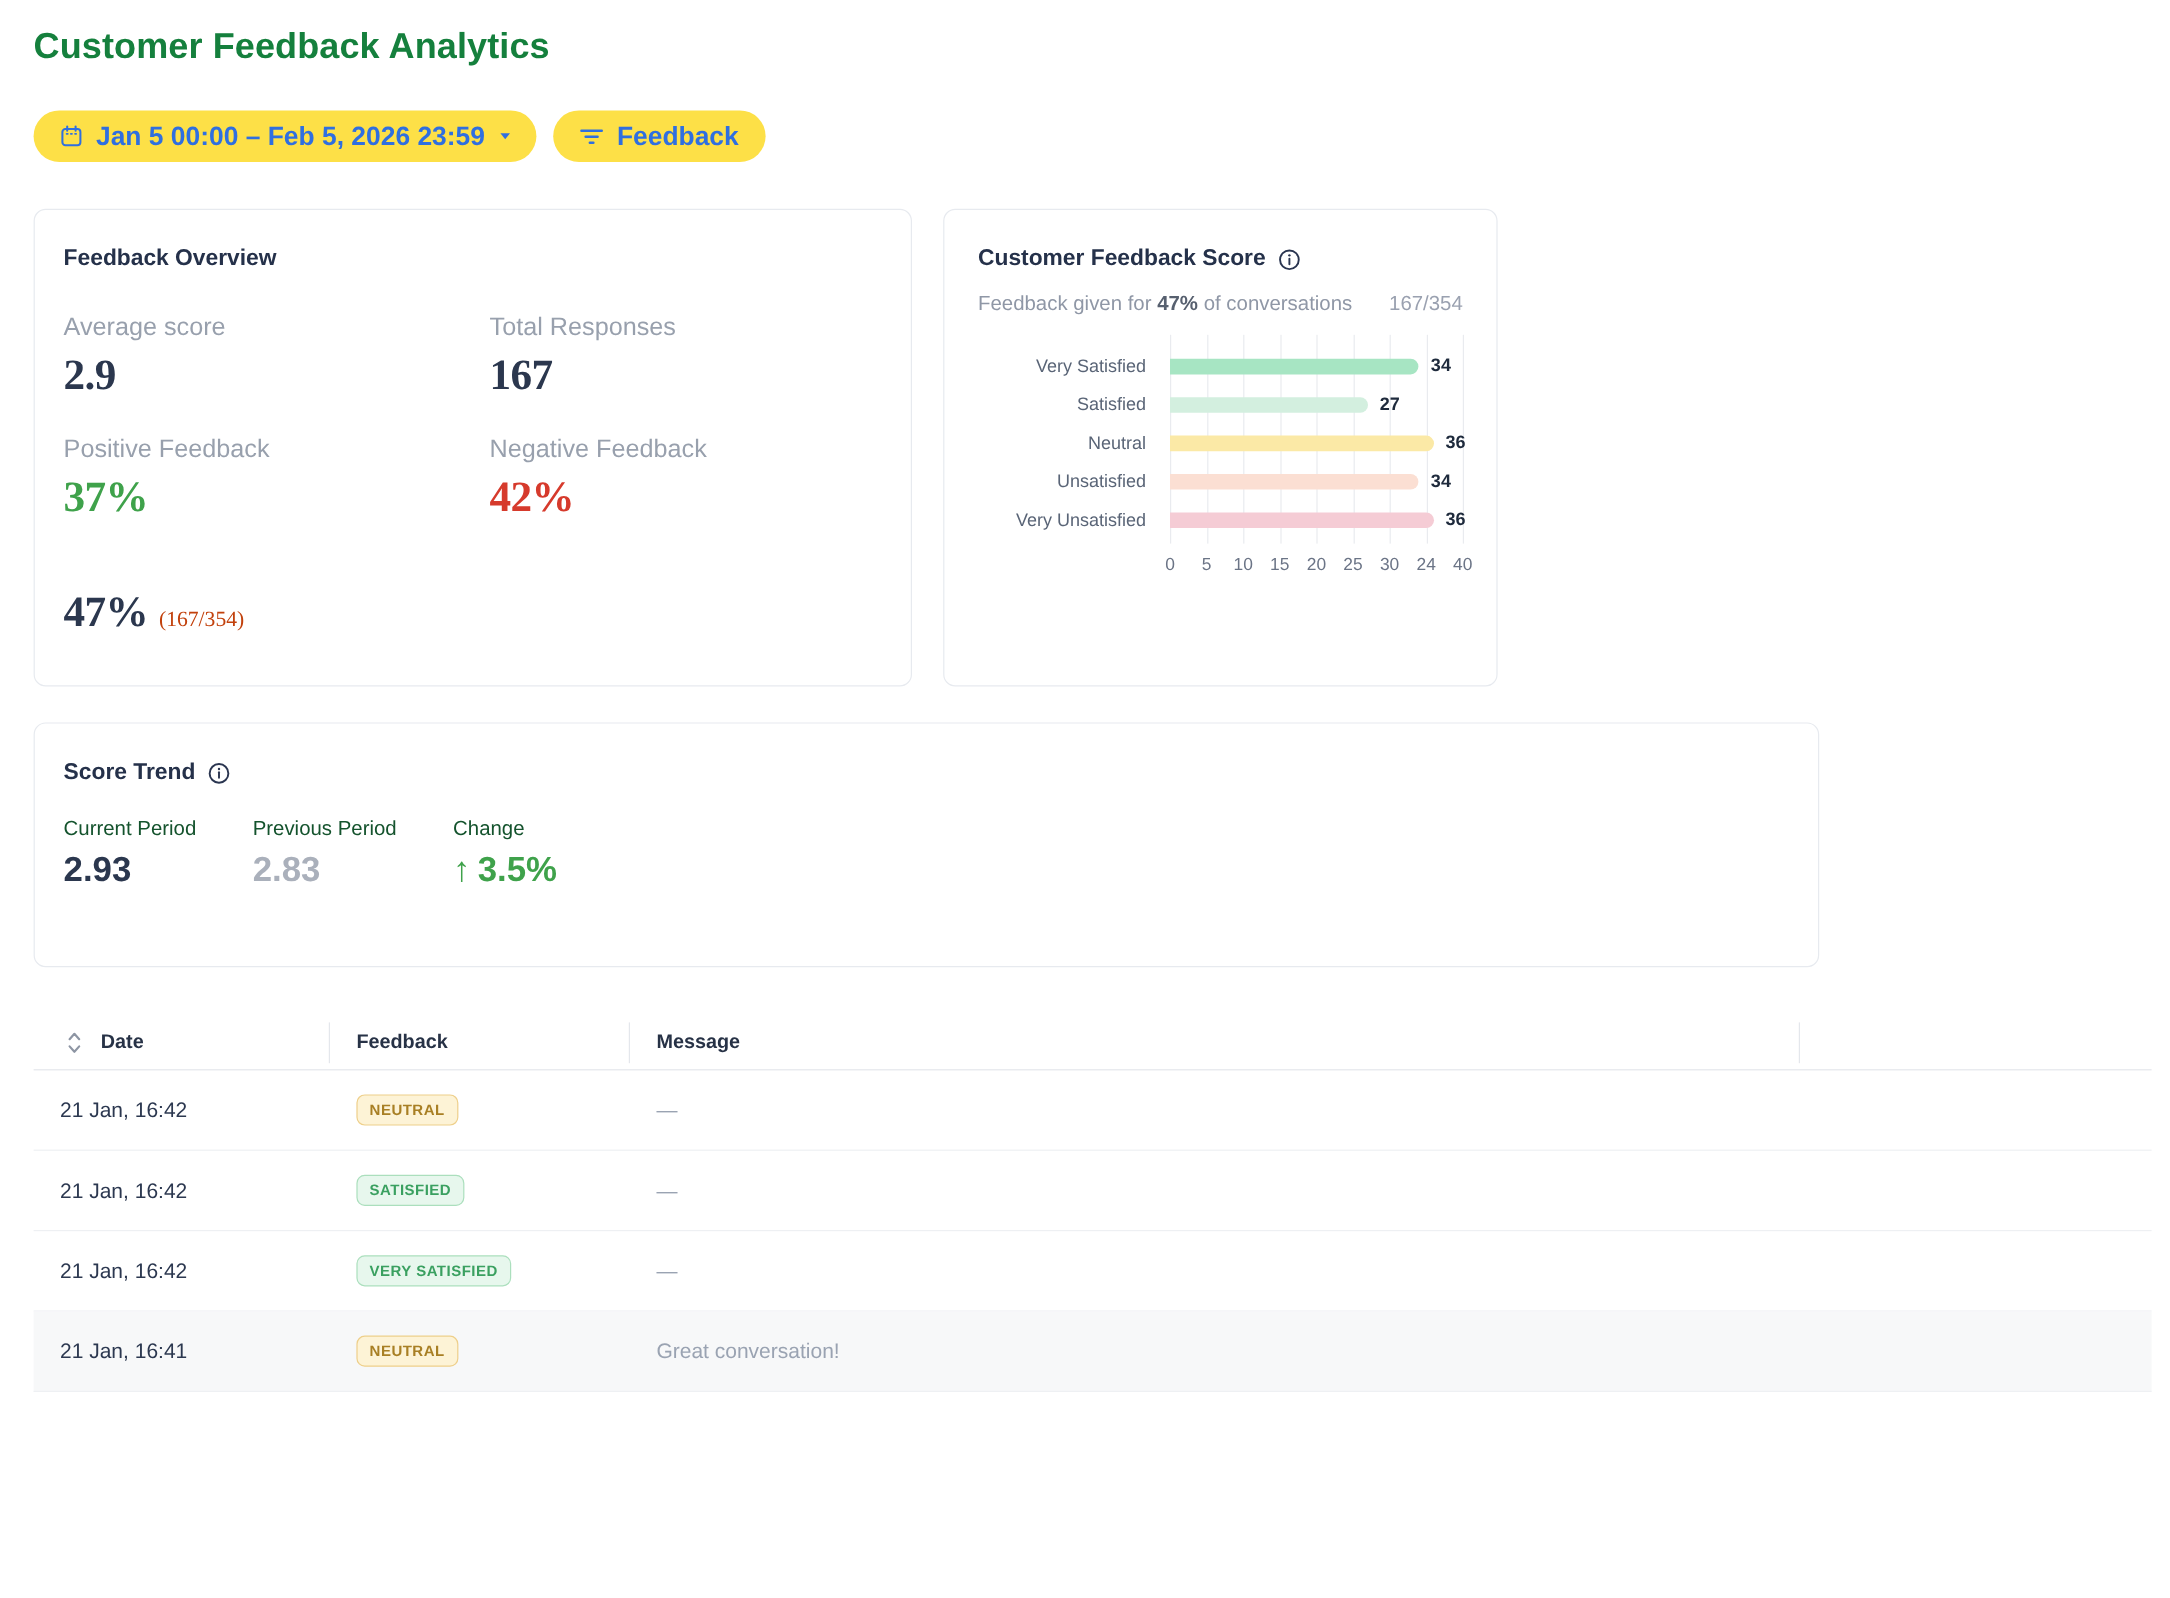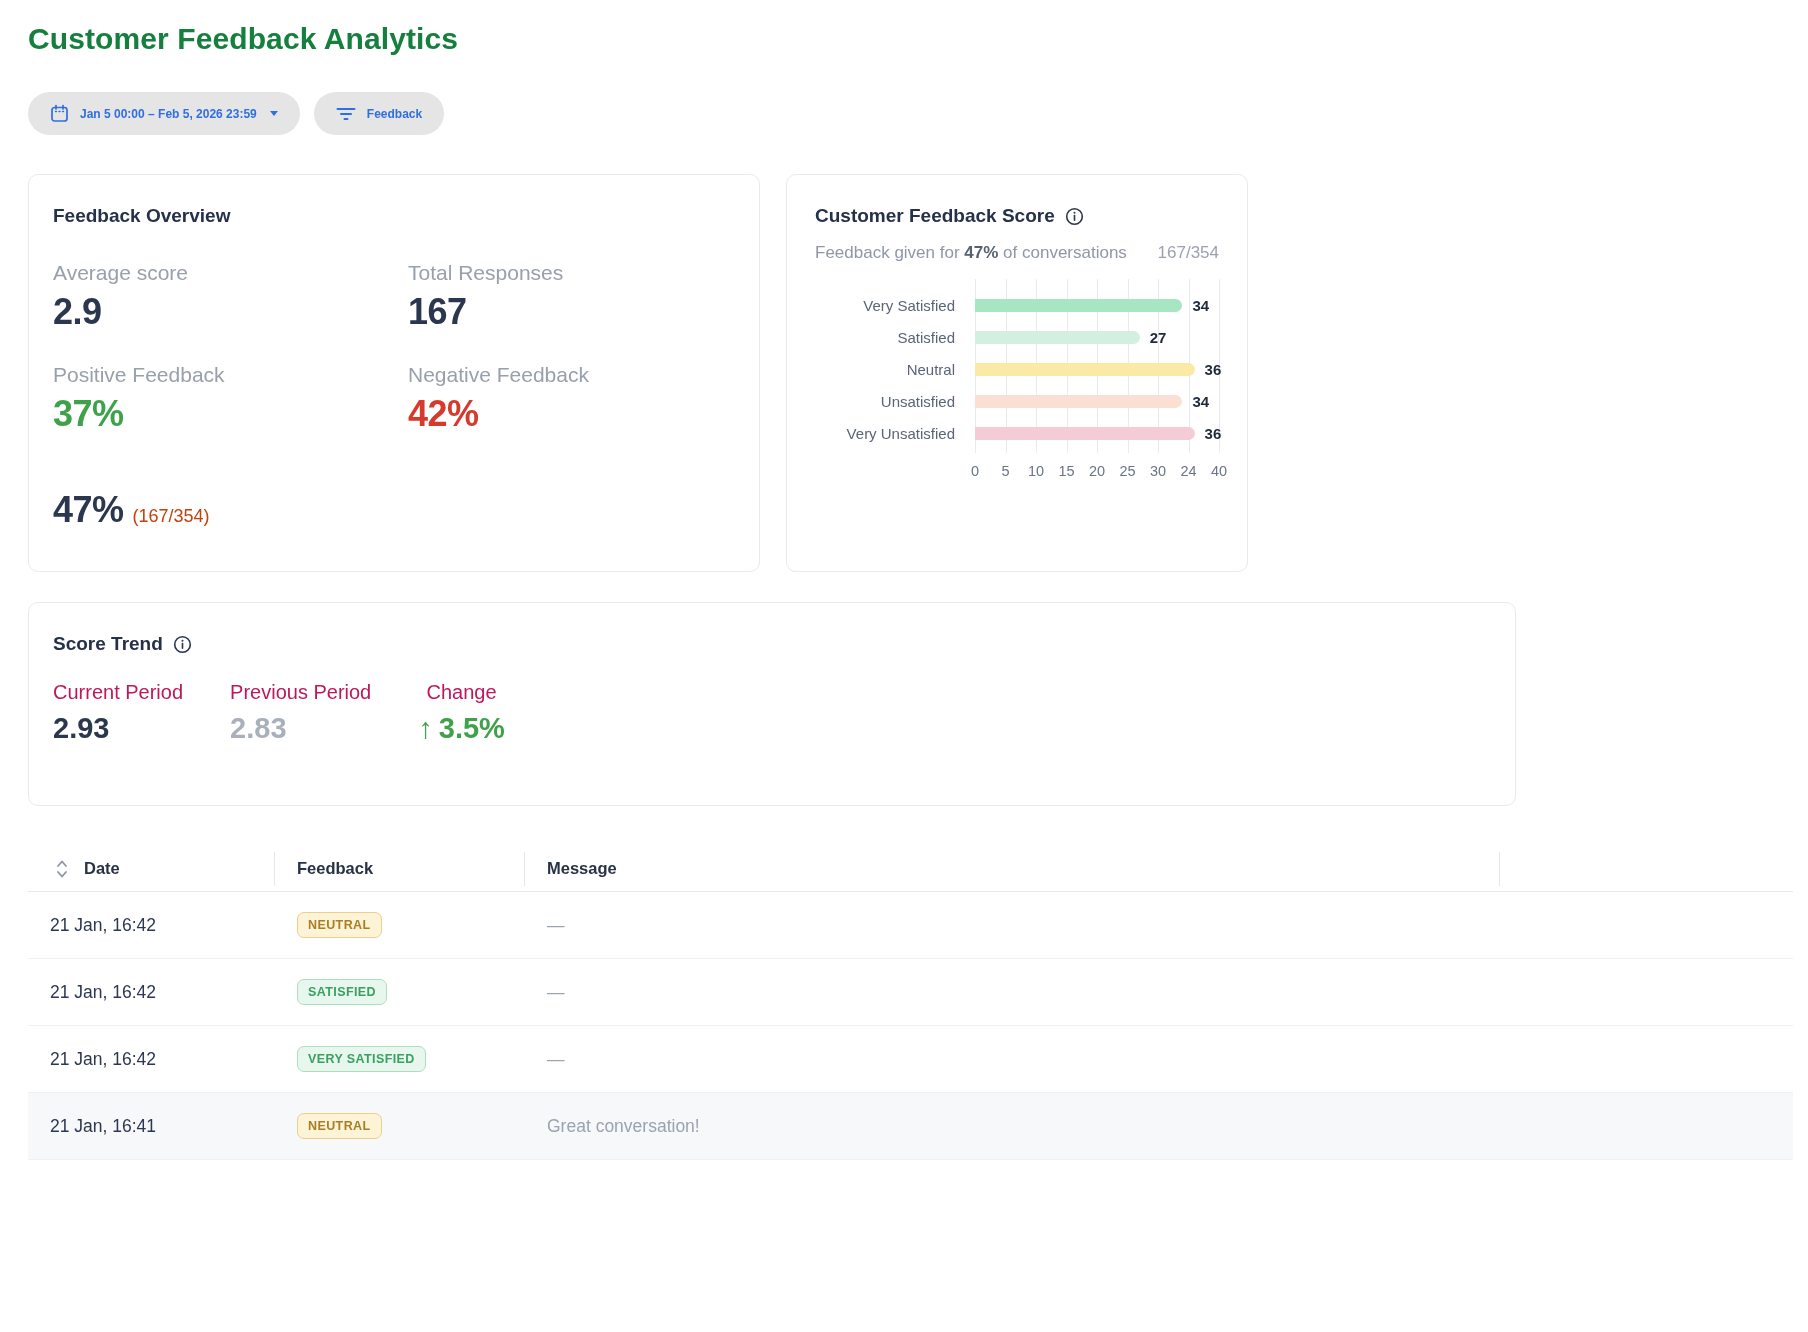--- a/index.html
+++ b/index.html
@@ -12,22 +12,22 @@
     position: relative;
   }
   .page { padding: 22px 28px 0 28px; }
 
   
   .page-title { font-size: 30px; font-weight: 700; color: #15803d; letter-spacing: .1px; }
 
   .toolbar { display: flex; gap: 14px; margin-top: 36px; }
   .pill {
     height: 43px; display: inline-flex; align-items: center; gap: 11px;
-    background: #e5e5e5; color: #2f6fe0; border: none; cursor: pointer;
-    border-radius: 22px; padding: 0 22px; font-size: 12px; font-weight: 600;
+    background: #fde047; color: #2f6fe0; border: none; cursor: pointer;
+    border-radius: 22px; padding: 0 22px; font-size: 22px; font-weight: 600;
     font-family: inherit;
     text-align: right;
   }
   .pill svg { display: block; }
   .caret {
     width: 0; height: 0; margin-left: 2px;
     border-left: 4.5px solid transparent; border-right: 4.5px solid transparent;
     border-top: 5.5px solid #2f6fe0;
   }
 
@@ -41,21 +41,21 @@
     display: flex; align-items: center; gap: 10px;
   }
   .info-icon { display: inline-flex; cursor: pointer; }
 
   .overview-card { flex: 0 0 732px; height: 398px; padding: 30px 24px 0 24px; }
   .stats-grid {
     margin-top: 34px;
     display: grid; grid-template-columns: 355px 1fr; row-gap: 30px;
   }
   .stat-label { font-size: 21px; color: #98a0ad; }
-  .stat-value { font-size: 36px; font-weight: 700; color: #2b374e; margin-top: 6px; letter-spacing: -0.5px; }
+  .stat-value { font-size: 36px; font-weight: 700; color: #2b374e; margin-top: 6px; letter-spacing: -0.5px; font-family: Liberation Serif, serif; }
   .stat-value.green { color: #3fa24b; }
   .stat-value.red   { color: #d63a2c; }
   .stat-detail { font-size: 18px; font-weight: 400; color: #c2410c; margin-left: 9px; letter-spacing: 0; }
   .stat.wide { grid-column: 1 / -1; margin-top: 18px; }
 
   
   .score-card { flex: 1; height: 398px; padding: 30px 28px 0 28px; }
   .score-sub {
     display: flex; justify-content: space-between; align-items: baseline;
     margin-top: 16px; font-size: 17px; color: #8f97a6;
@@ -80,21 +80,21 @@
   }
   .chart-axis { margin-left: 160px; position: relative; height: 30px; margin-top: 14px; }
   .tick {
     position: absolute; transform: translateX(-50%);
     font-size: 14.5px; color: #6b7486;
   }
 
   
   .trend-card { width: 1488px; height: 204px; margin-top: 30px; padding: 30px 24px 0 24px; }
   .trend-stats { display: flex; gap: 47px; margin-top: 26px; }
-  .trend-label { font-size: 20px; color: #be185d; text-align: center; }
+  .trend-label { font-size: 17px; color: #14532d; }
   .trend-value { font-size: 29px; font-weight: 700; color: #2b374e; margin-top: 8px; }
   .trend-value.muted { color: #aab0bb; }
   .trend-value.green { color: #3fa24b; display: flex; align-items: center; gap: 6px; }
 
   
   .table { margin-top: 40px; width: 1765px; }
   .thead, .tr { display: grid; grid-template-columns: 247px 250px 975px 1fr; }
   .thead { height: 46px; align-items: center; border-bottom: 1px solid #e4e7ec; }
   .th {
     font-size: 16.5px; font-weight: 700; color: #273246;

